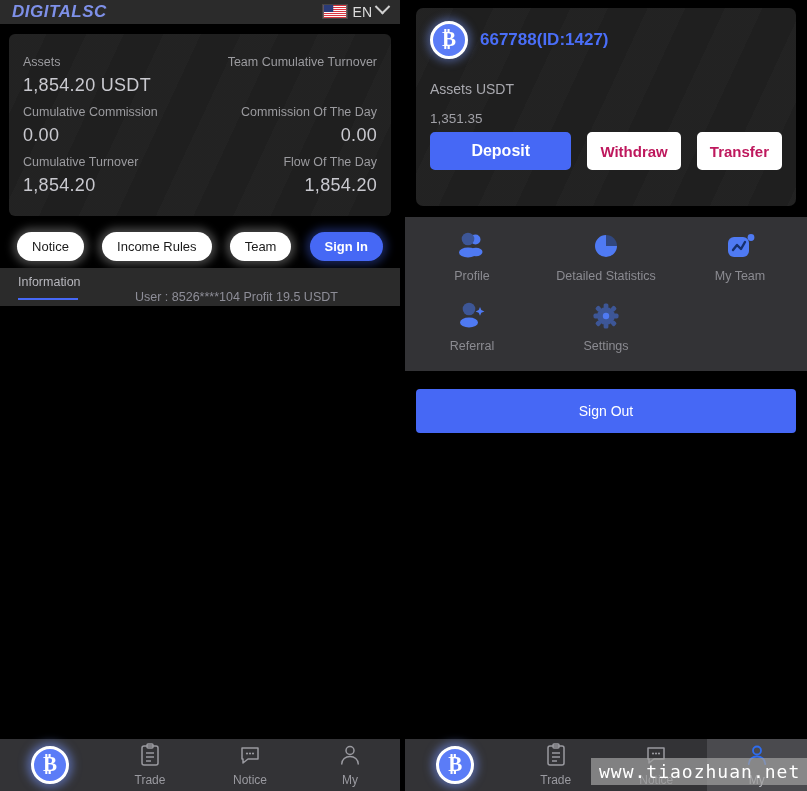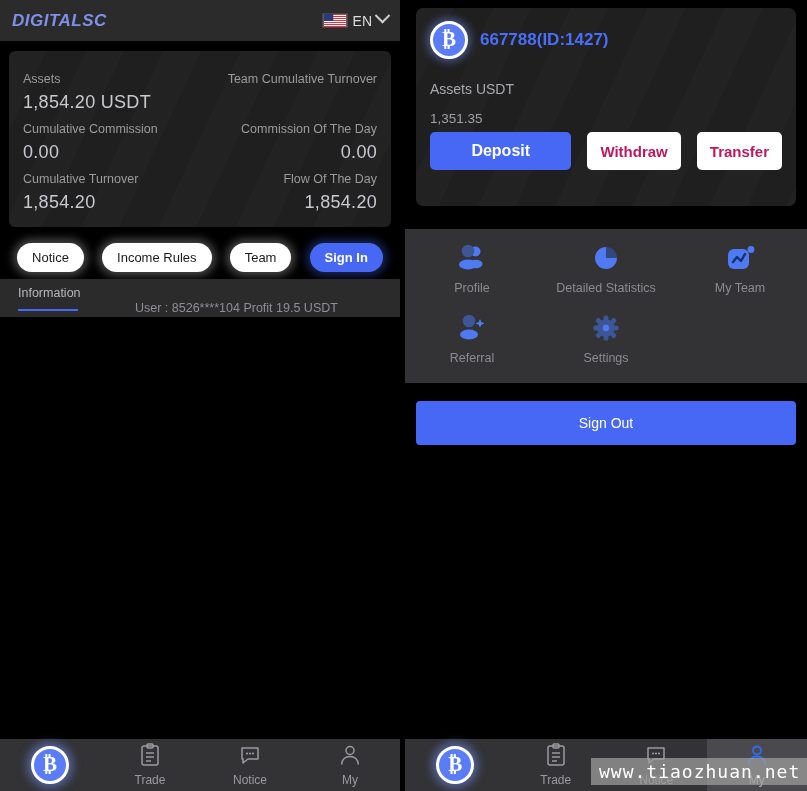--- a/index.html
+++ b/index.html
@@ -31,21 +31,21 @@
     background-image: repeating-linear-gradient(
         115deg,
         rgba(255,255,255,0.016) 0px,
         rgba(255,255,255,0.016) 34px,
         rgba(255,255,255,0.000) 34px,
         rgba(255,255,255,0.000) 70px);
   }
 
   
   .l-header {
-    height: 41px;
+    height: 24px;
     background: #2b2b2b;
     display: flex;
     align-items: center;
     justify-content: space-between;
     padding: 0 12px;
     box-sizing: border-box;
   }
   .logo {
     font-size: 17px;
     font-weight: bold;
@@ -71,21 +71,21 @@
     width: 9px; height: 9px;
     border-right: 2px solid #cfcfcf;
     border-bottom: 2px solid #cfcfcf;
     transform: rotate(45deg) translate(-2px,-2px);
   }
 
   
   .stats-card {
     margin: 10px 9px 0 9px;
     border-radius: 6px;
-    padding: 12px 14px 14px 14px;
+    padding: 12px 14px 20px 14px;
     box-sizing: border-box;
   }
   .stat-row {
     display: flex;
     justify-content: space-between;
     align-items: baseline;
   }
   .stat-label {
     font-size: 12.5px;
     color: #9b9b9f;
@@ -233,21 +233,21 @@
     font-size: 15px;
     font-weight: bold;
     padding: 8px 11px;
     cursor: pointer;
     font-family: inherit;
     white-space: nowrap;
   }
 
   
   .quick {
-    margin-top: 23px;
+    margin-top: 11px;
     background: #333336;
     padding: 14px 0 18px 0;
   }
   .quick-grid {
     display: grid;
     grid-template-columns: repeat(3, 1fr);
     row-gap: 18px;
   }
   .qi {
     display: flex;

